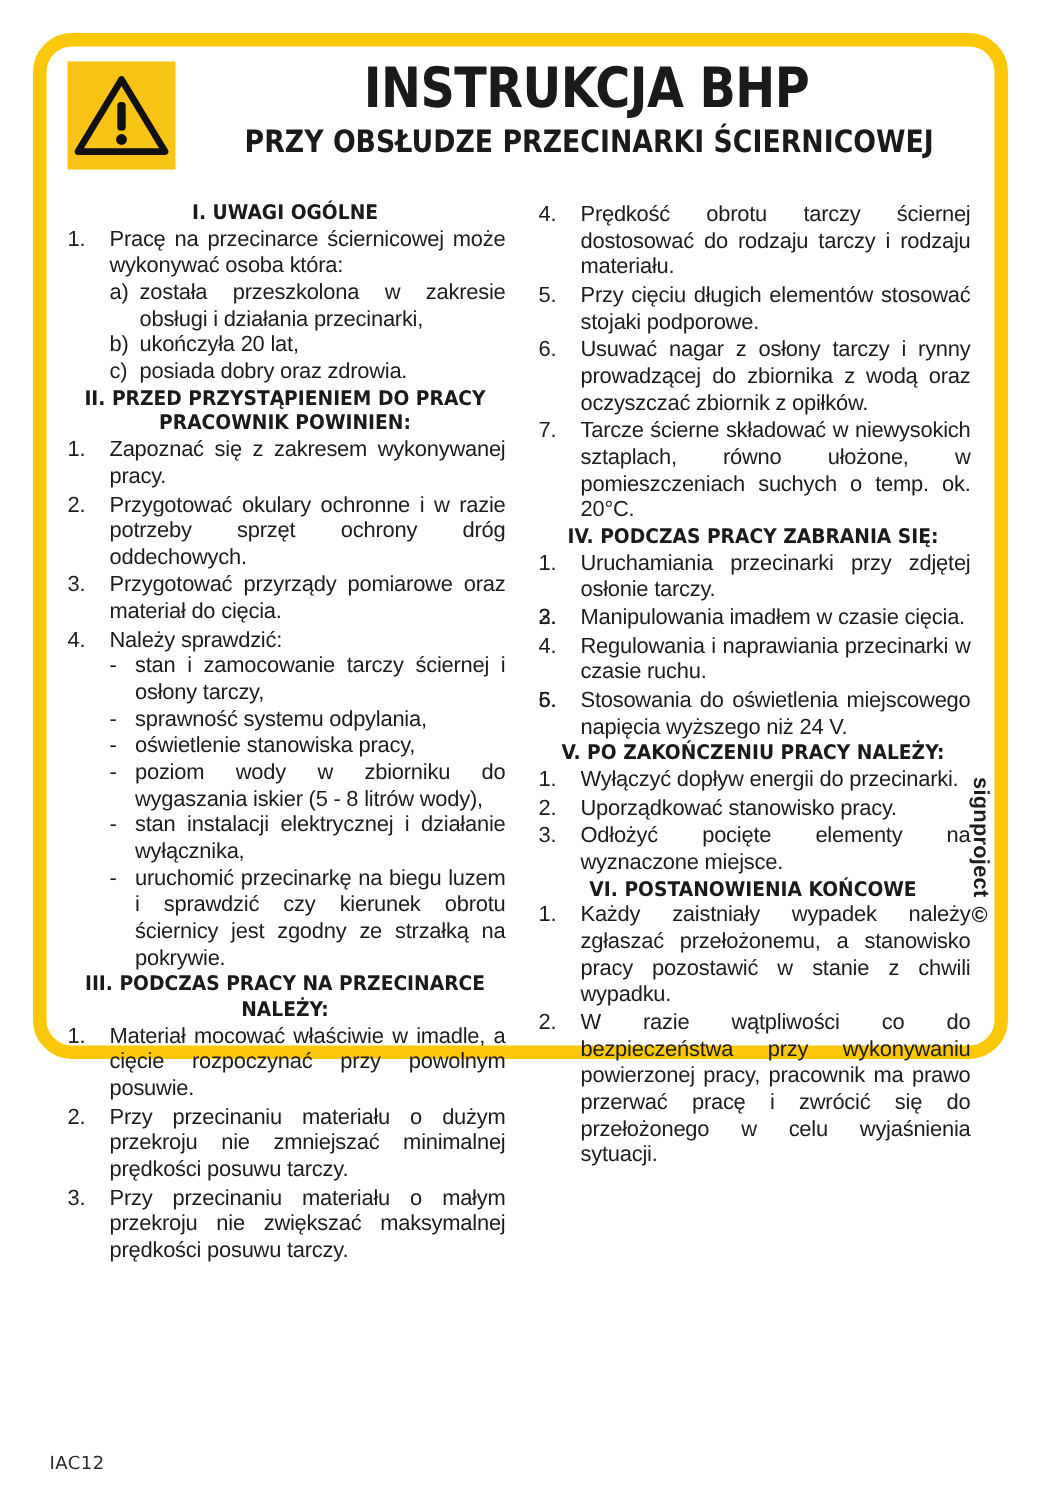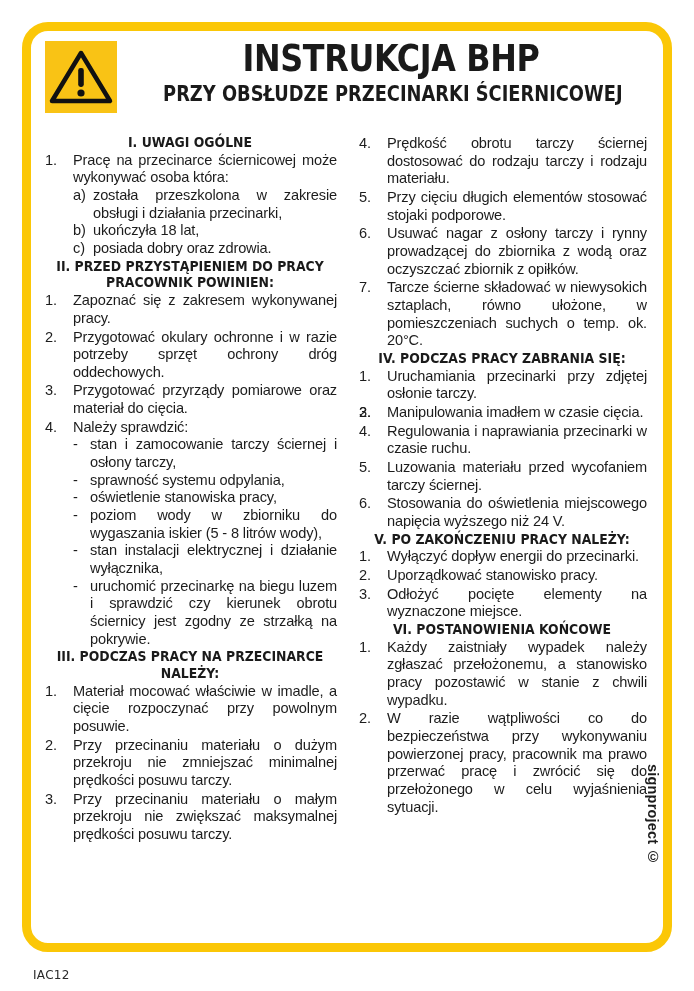--- a/index.html
+++ b/index.html
@@ -17,21 +17,21 @@
     height: 991px;
     background: #ffffff;
   }
 
   
   #frame {
     position: absolute;
     left: 22px;
     top: 22px;
     width: 650px;
-    height: 930px;
+    height: 684px;
     border: 9px solid #fbc707;
     border-radius: 26px;
     background: #ffffff;
   }
 
   
   .header {
     position: absolute;
     left: 0; top: 0;
     width: 100%;
@@ -227,21 +227,21 @@
           <li>
             <span class="num">1.</span>
             <span class="nolast">Pracę na przecinarce ściernicowej może wykonywać osoba która:</span>
             <ol class="alpha">
               <li>
                 <span class="alab">a)</span>
                 <span>została przeszkolona w zakresie obsługi i działania przecinarki,</span>
               </li>
               <li class="nolast">
                 <span class="alab">b)</span>
-                <span>ukończyła 18 lat,</span>
+                <span>ukończyła 20 lat,</span>
               </li>
               <li class="nolast">
                 <span class="alab">c)</span>
                 <span>posiada dobry oraz zdrowia.</span>
               </li>
             </ol>
           </li>
         </ol>
 
         <h2 class="section sec-gap-top">II. PRZED PRZYSTĄPIENIEM DO PRACY</h2>
@@ -324,21 +324,20 @@
           <li>
             <span class="num">3.</span>
             <span>Manipulowania imadłem w czasie cięcia.</span>
           </li>
           <li>
             <span class="num">4.</span>
             <span>Regulowania i naprawiania przecinarki w czasie ruchu.</span>
           </li>
           <li>
             <span class="num">5.</span>
-            <span>Luzowania materiału przed wycofaniem tarczy ściernej.</span>
           </li>
           <li>
             <span class="num">6.</span>
             <span>Stosowania do oświetlenia miejscowego napięcia wyższego niż 24 V.</span>
           </li>
         </ol>
 
         <h2 class="section sec-gap-top sec-gap-bot">V. PO ZAKOŃCZENIU PRACY NALEŻY:</h2>
         <ol class="items">
           <li>

